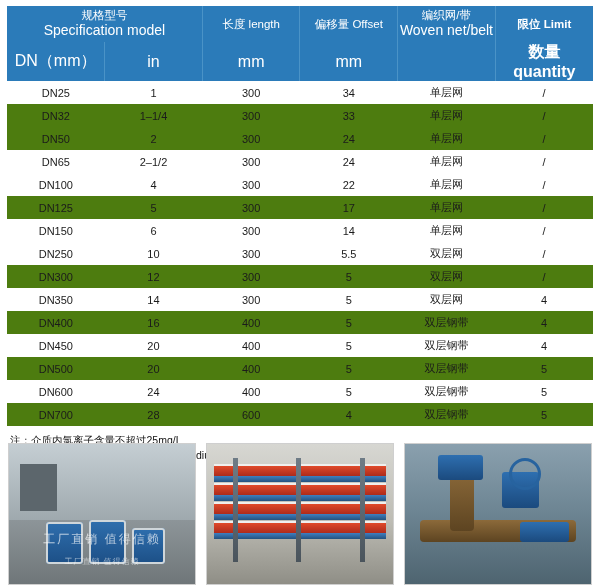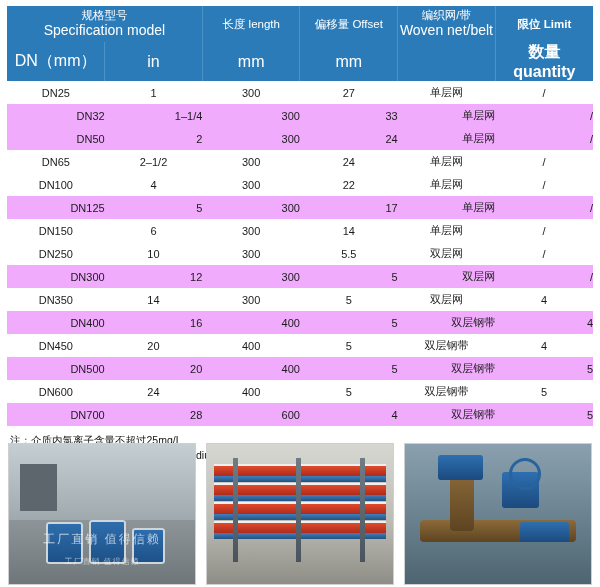--- a/index.html
+++ b/index.html
@@ -49,21 +49,21 @@
     font-size: 16px;
   }
   .cn { display: block; font-size: 11.5px; }
   .en { display: block; font-size: 14px; }
   tbody td {
     height: 23px;
     font-size: 11.5px;
     color: #1b1b1b;
   }
   tbody tr.odd td { background: #ffffff; }
-  tbody tr.even td { background: #f0abfc; text-align: right; }
+  tbody tr.even td { background: #4d7c0f; }
   .note {
     margin: 7px 0 0 10px;
     font-size: 10.5px;
     line-height: 1.45;
     color: #111;
   }
   .note div { white-space: nowrap; }
   .photos {
     position: absolute;
     left: 8px;
@@ -198,21 +198,21 @@
         <th>mm</th>
         <th></th>
         <th>数量 quantity</th>
       </tr>
     </thead>
     <tbody>
       <tr class="odd">
         <td>DN25</td>
         <td>1</td>
         <td>300</td>
-        <td>27</td>
+        <td>34</td>
         <td>单层网</td>
         <td>/</td>
       </tr>
       <tr class="even">
         <td>DN32</td>
         <td>1–1/4</td>
         <td>300</td>
         <td>33</td>
         <td>单层网</td>
         <td>/</td>

